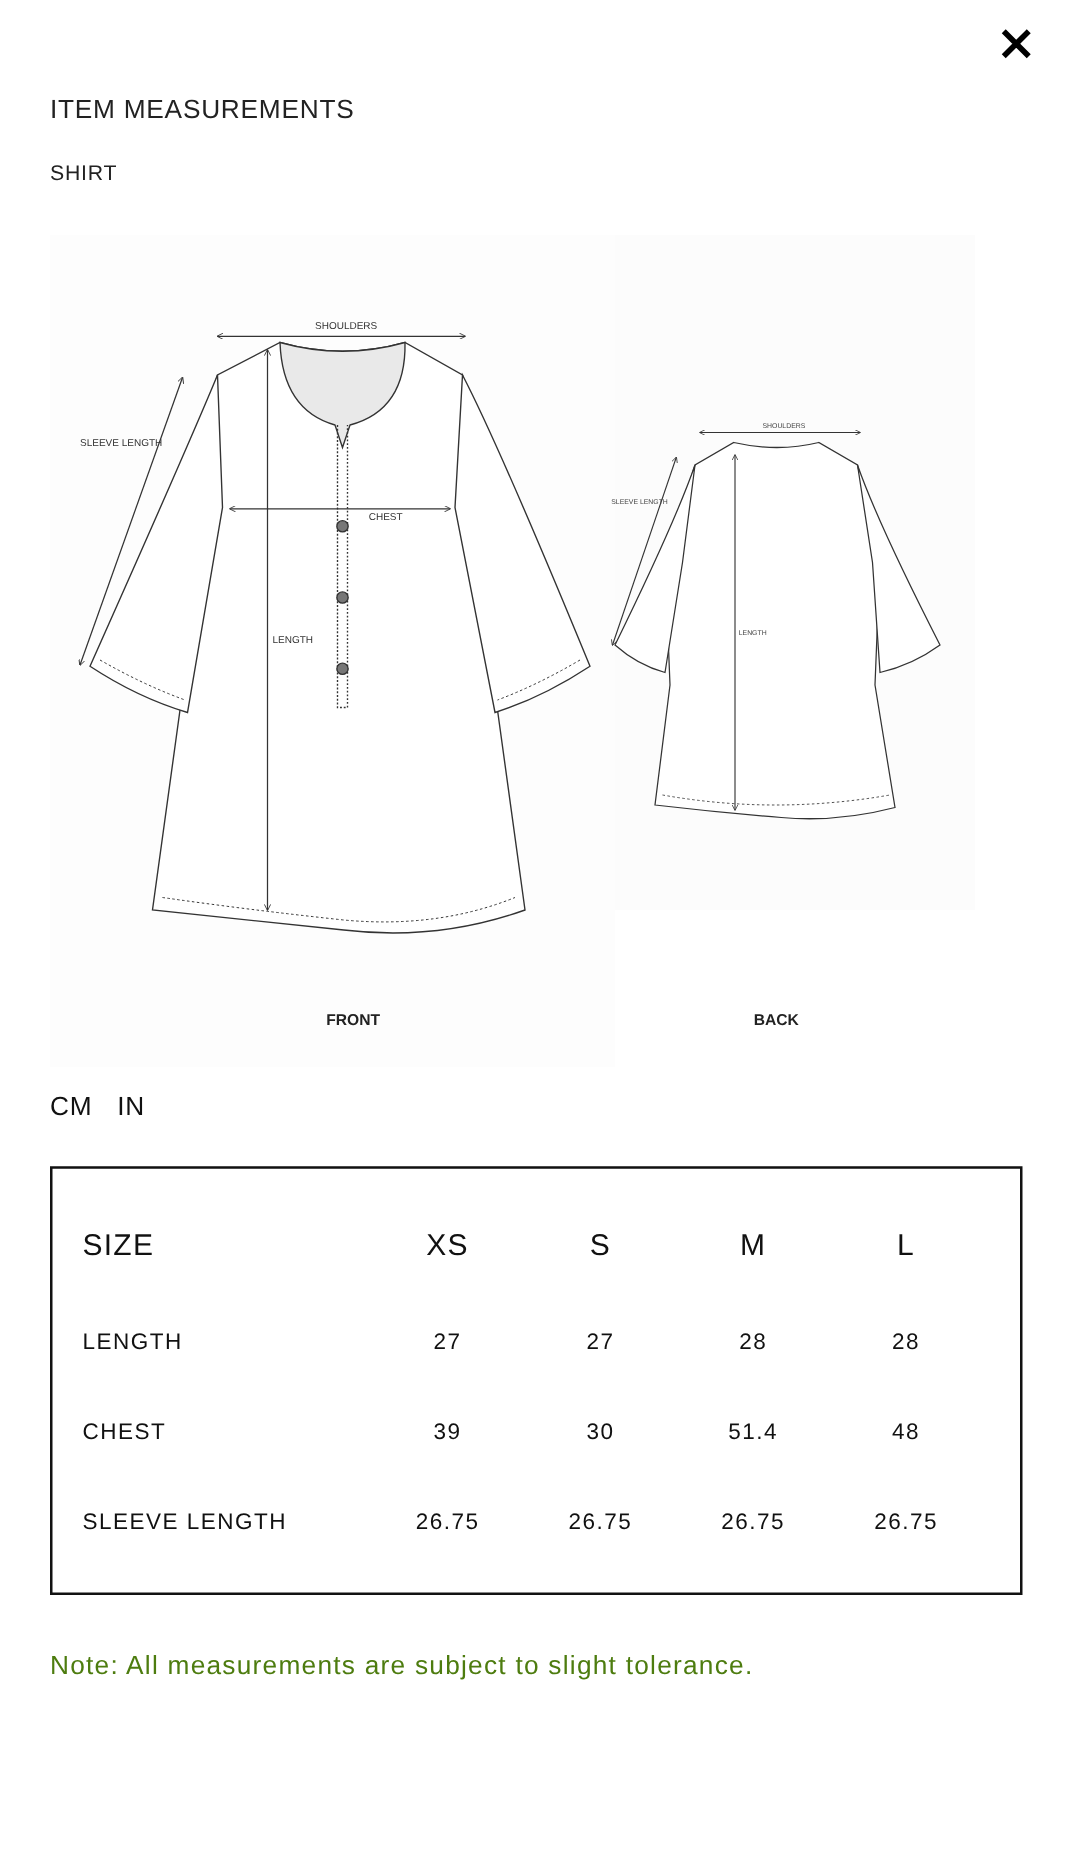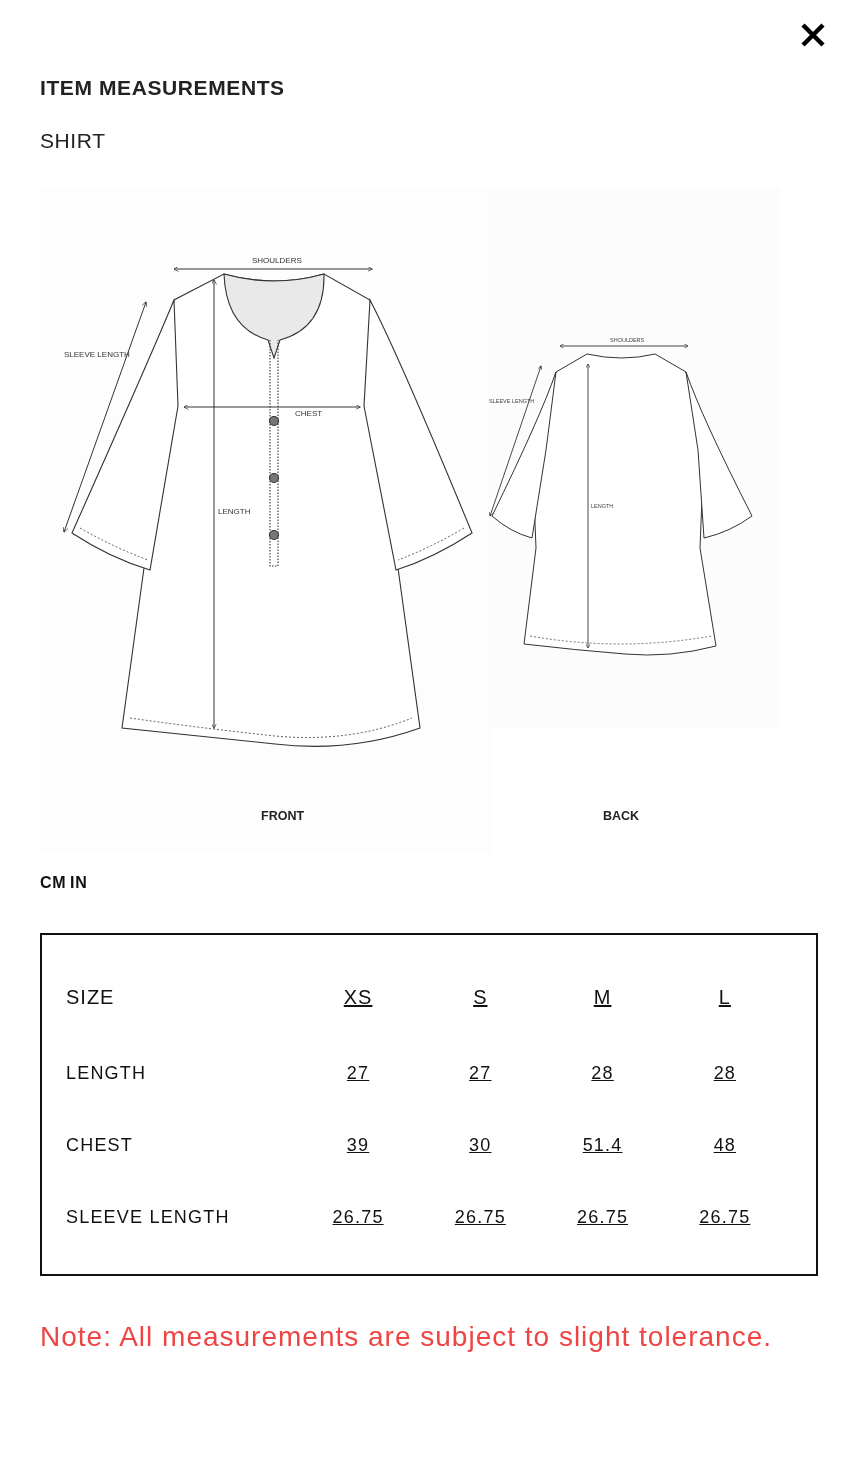--- a/index.html
+++ b/index.html
@@ -2,37 +2,37 @@
 <html><head>
 <meta charset="utf-8">
 <style>
   * { box-sizing: border-box; margin: 0; padding: 0; }
   html, body { width: 853px; height: 1484px; background: #ffffff; overflow: hidden; }
   body { font-family: "Liberation Sans", "DejaVu Sans", sans-serif; color: #111111; position: relative; }
 
   .close-btn { position: absolute; left: 796px; top: 18px; width: 34px; height: 34px; cursor: pointer; display: flex; align-items: center; justify-content: center; }
   .close-btn svg { width: 26px; height: 26px; }
 
-  .title { position: absolute; left: 40px; top: 76px; font-size: 21px; letter-spacing: 0.6px; font-weight: 700; color: #222; }
-  .subtitle { position: absolute; left: 40px; top: 129px; font-size: 21px; letter-spacing: 0.6px; color: #222; }
+  .title { position: absolute; left: 40px; top: 76px; font-size: 21px; letter-spacing: 0.6px; font-weight: 400; color: #222; }
+  .subtitle { position: absolute; left: 40px; top: 129px; font-size: 17px; letter-spacing: 0.6px; color: #222; }
 
   .illustration { position: absolute; left: 40px; top: 188px; width: 740px; height: 666px; }
   .illustration svg { width: 100%; height: 100%; display: block; }
 
-  .units { position: absolute; left: 40px; top: 874px; display: flex; gap: 4px; font-size: 16px; letter-spacing: 0.6px; font-weight: bold; }
+  .units { position: absolute; left: 40px; top: 874px; display: flex; gap: 20px; font-size: 21px; letter-spacing: 0.6px; }
   .unit-btn { cursor: pointer; color: #111; }
 
   .size-table { position: absolute; left: 40px; top: 933px; width: 778px; height: 343px; border: 2px solid #111; }
   .size-table table { border-collapse: collapse; position: absolute; left: 24px; top: 22px; width: 720px; }
   .size-table td { height: 72px; font-size: 18px; letter-spacing: 1.2px; color: #111; vertical-align: middle; }
-  .size-table tr.header td { font-size: 20px; letter-spacing: 1px; height: 80px; }
+  .size-table tr.header td { font-size: 24px; letter-spacing: 1px; height: 80px; }
   .size-table td.label { width: 241px; text-align: left; }
-  .size-table td.val { width: 127px; text-align: center; text-decoration: underline; }
+  .size-table td.val { width: 127px; text-align: center; }
 
-  .note { position: absolute; left: 40px; top: 1321px; font-size: 28px; letter-spacing: 1px; color: #ef4444; }
+  .note { position: absolute; left: 40px; top: 1321px; font-size: 21px; letter-spacing: 1px; color: #4d7c0f; }
 </style>
 </head>
 <body>
 
 <div class="close-btn">
   <svg viewBox="0 0 26 26">
     <path d="M3 3 L23 23 M23 3 L3 23" stroke="#000" stroke-width="4.5" stroke-linecap="butt"></path>
   </svg>
 </div>
 

